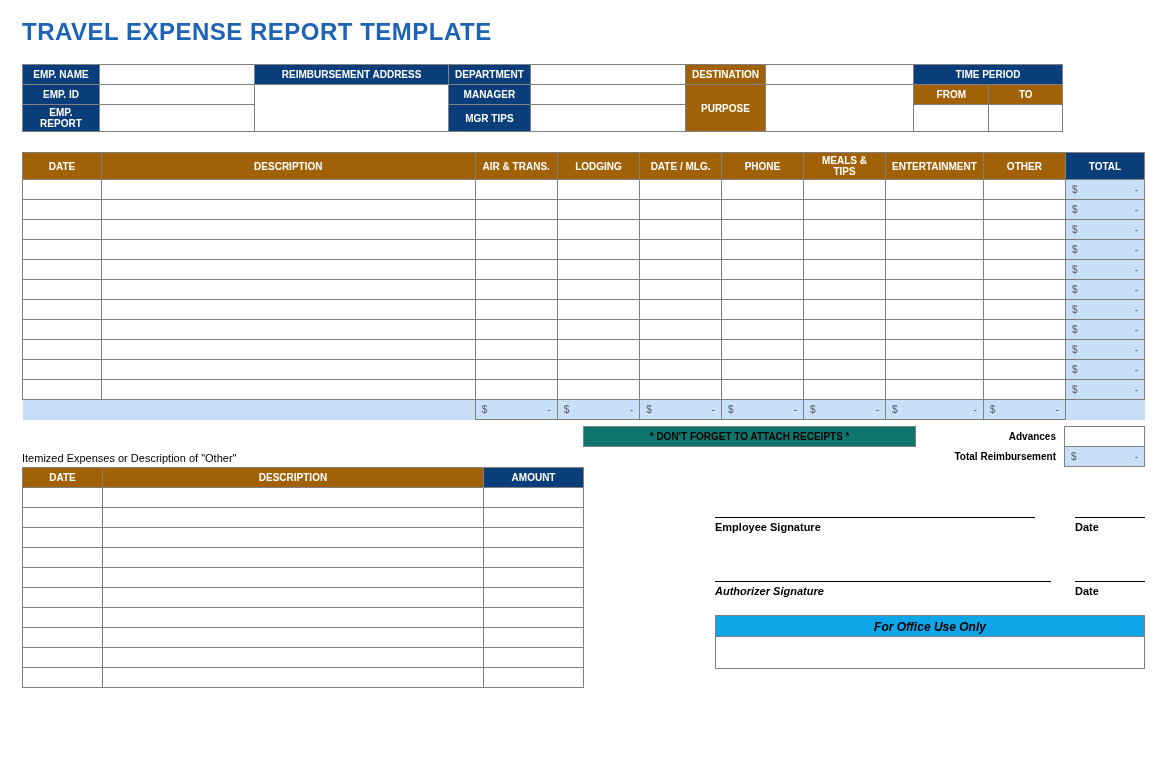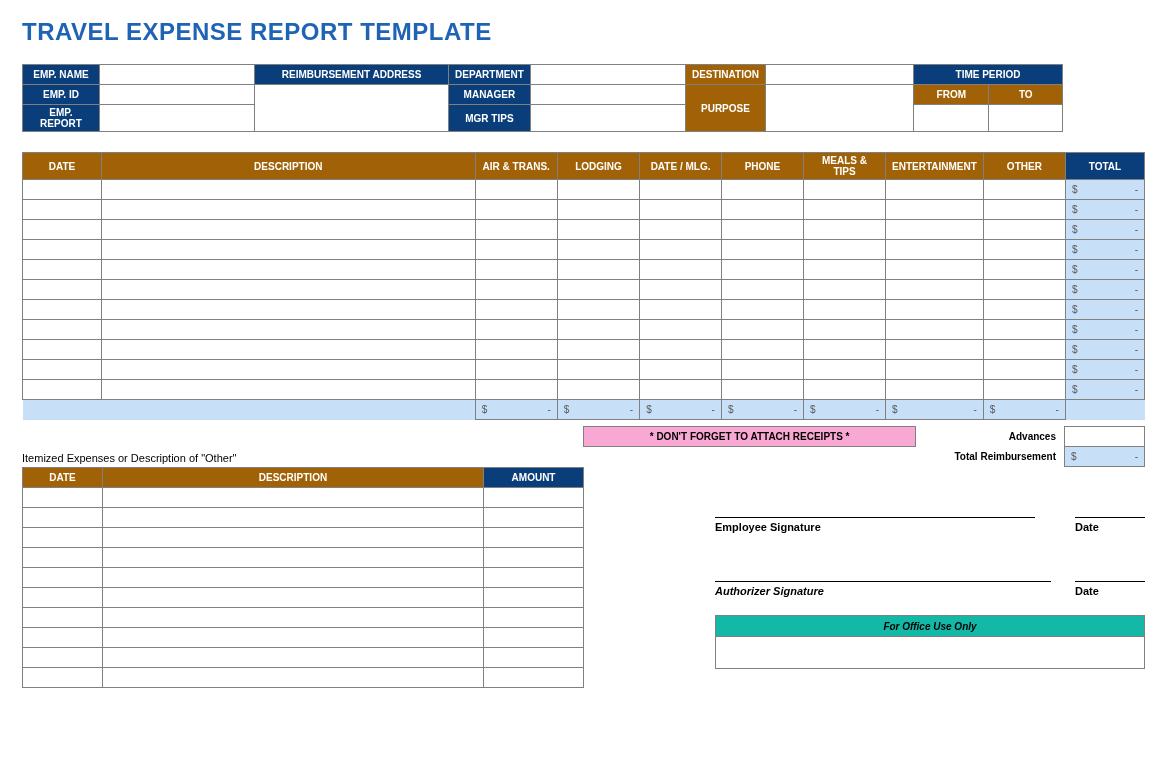--- a/index.html
+++ b/index.html
@@ -40,21 +40,21 @@
     font-size: 10px;
   }
   .hdr-dark {
     background: #0a3e7a;
     color: #fff;
     font-weight: 700;
     text-align: center;
     font-size: 10px;
   }
   .mid-blue {
-    background: #f9a8d4;
+    background: #0f766e;
   }
   .total-cell {
     background: #c7dff7;
     color: #5a5a5a;
     font-size: 10px;
     padding: 2px 6px;
   }
   .total-cell .dol {
     float: left;
   }
@@ -81,26 +81,26 @@
     font-weight: 700;
     padding-right: 8px;
   }
   .sig-area {
     border-top: 1px solid #000;
     padding-top: 3px;
     font-weight: 700;
     font-size: 11px;
   }
   .office-hdr {
-    background: #14b8a6;
+    background: #0ea5e9;
     border: 1px solid #808080;
     text-align: center;
     font-weight: 700;
     font-style: italic;
-    font-size: 10px;
+    font-size: 12px;
     height: 22px;
     line-height: 22px;
   }
   .office-body {
     border: 1px solid #808080;
     border-top: none;
     height: 32px;
   }
   .clearfix::after {
     content: "";

